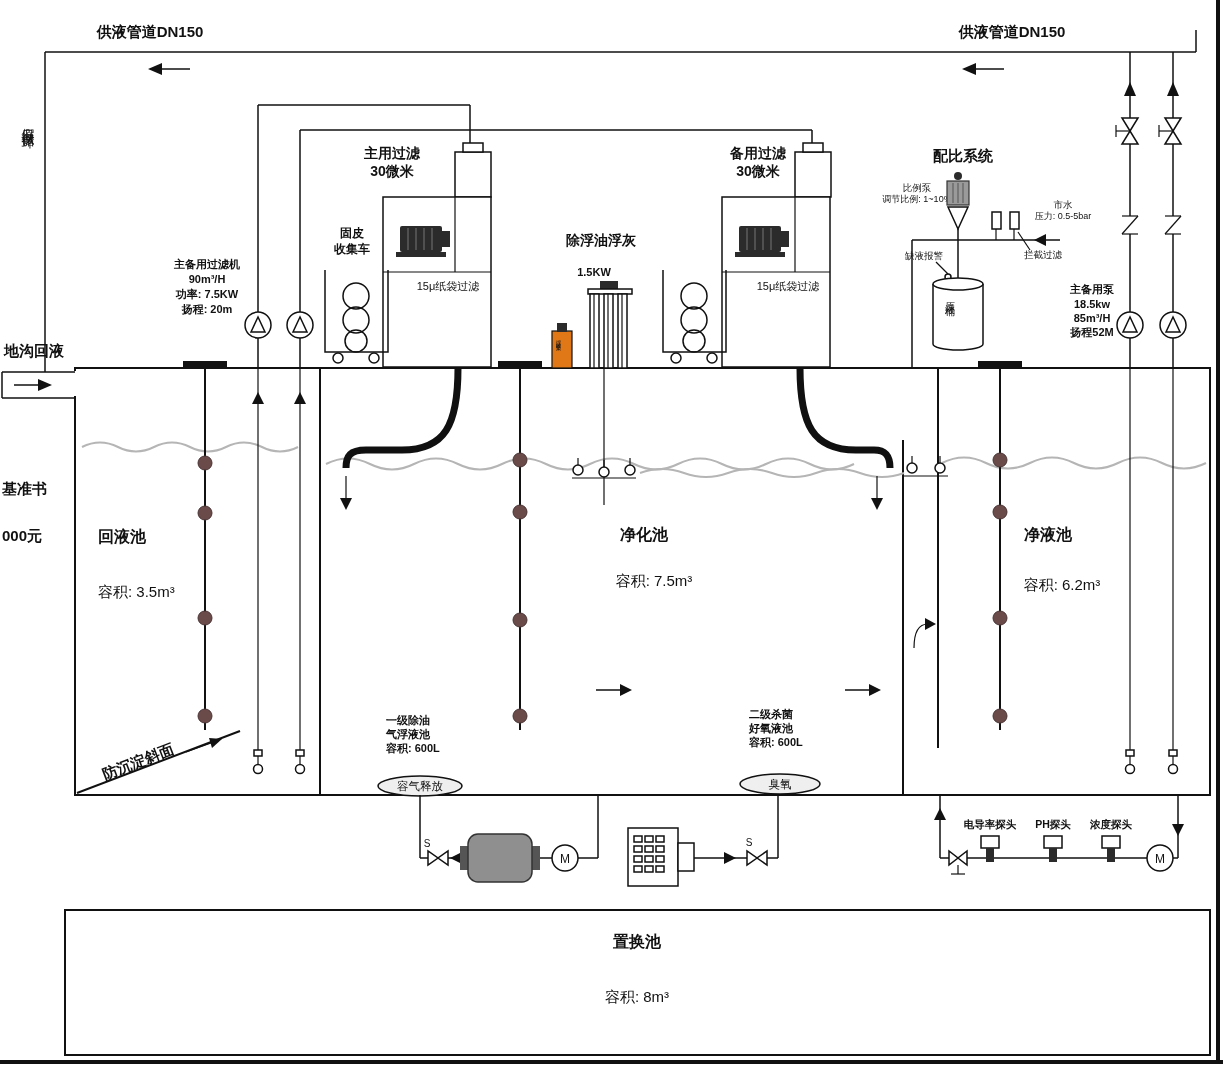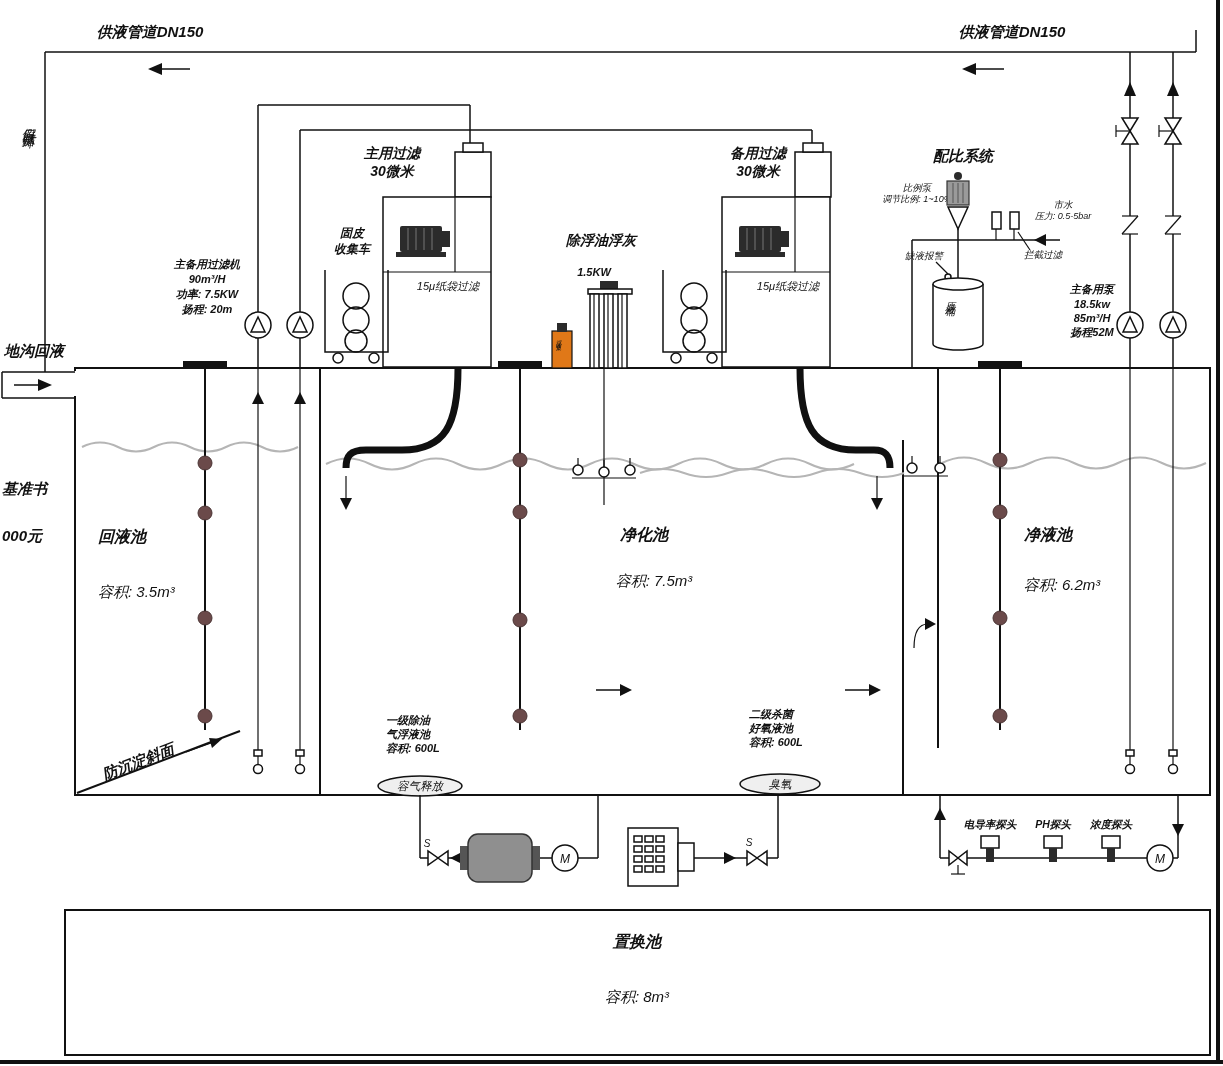--- a/index.html
+++ b/index.html
@@ -1,17 +1,17 @@
 <!DOCTYPE html>
 <html><head>
 <meta charset="utf-8">
 <style>
   html,body{margin:0;padding:0;background:#fff;}
   .stage{position:relative;width:1223px;height:1066px;background:#fff;
-         font-family:"Liberation Sans","DejaVu Sans",sans-serif;font-style:italic;}
+         font-family:"Liberation Sans","DejaVu Sans",sans-serif;}
   svg{display:block;}
   text{fill:#111;font-family:"Liberation Sans","DejaVu Sans",sans-serif;}
   .b{font-weight:700;}
   .ln{stroke:#111;stroke-width:1.5;fill:none;}
   .ln2{stroke:#111;stroke-width:2;fill:none;}
   .thin{stroke:#111;stroke-width:1.2;fill:none;}
   .thick{stroke:#101010;stroke-width:7;fill:none;}
   .sym{fill:#fff;stroke:#111;stroke-width:1.5;}
   .blk{fill:#111;stroke:none;}
   .motor{fill:#2b2b2b;stroke:none;}

